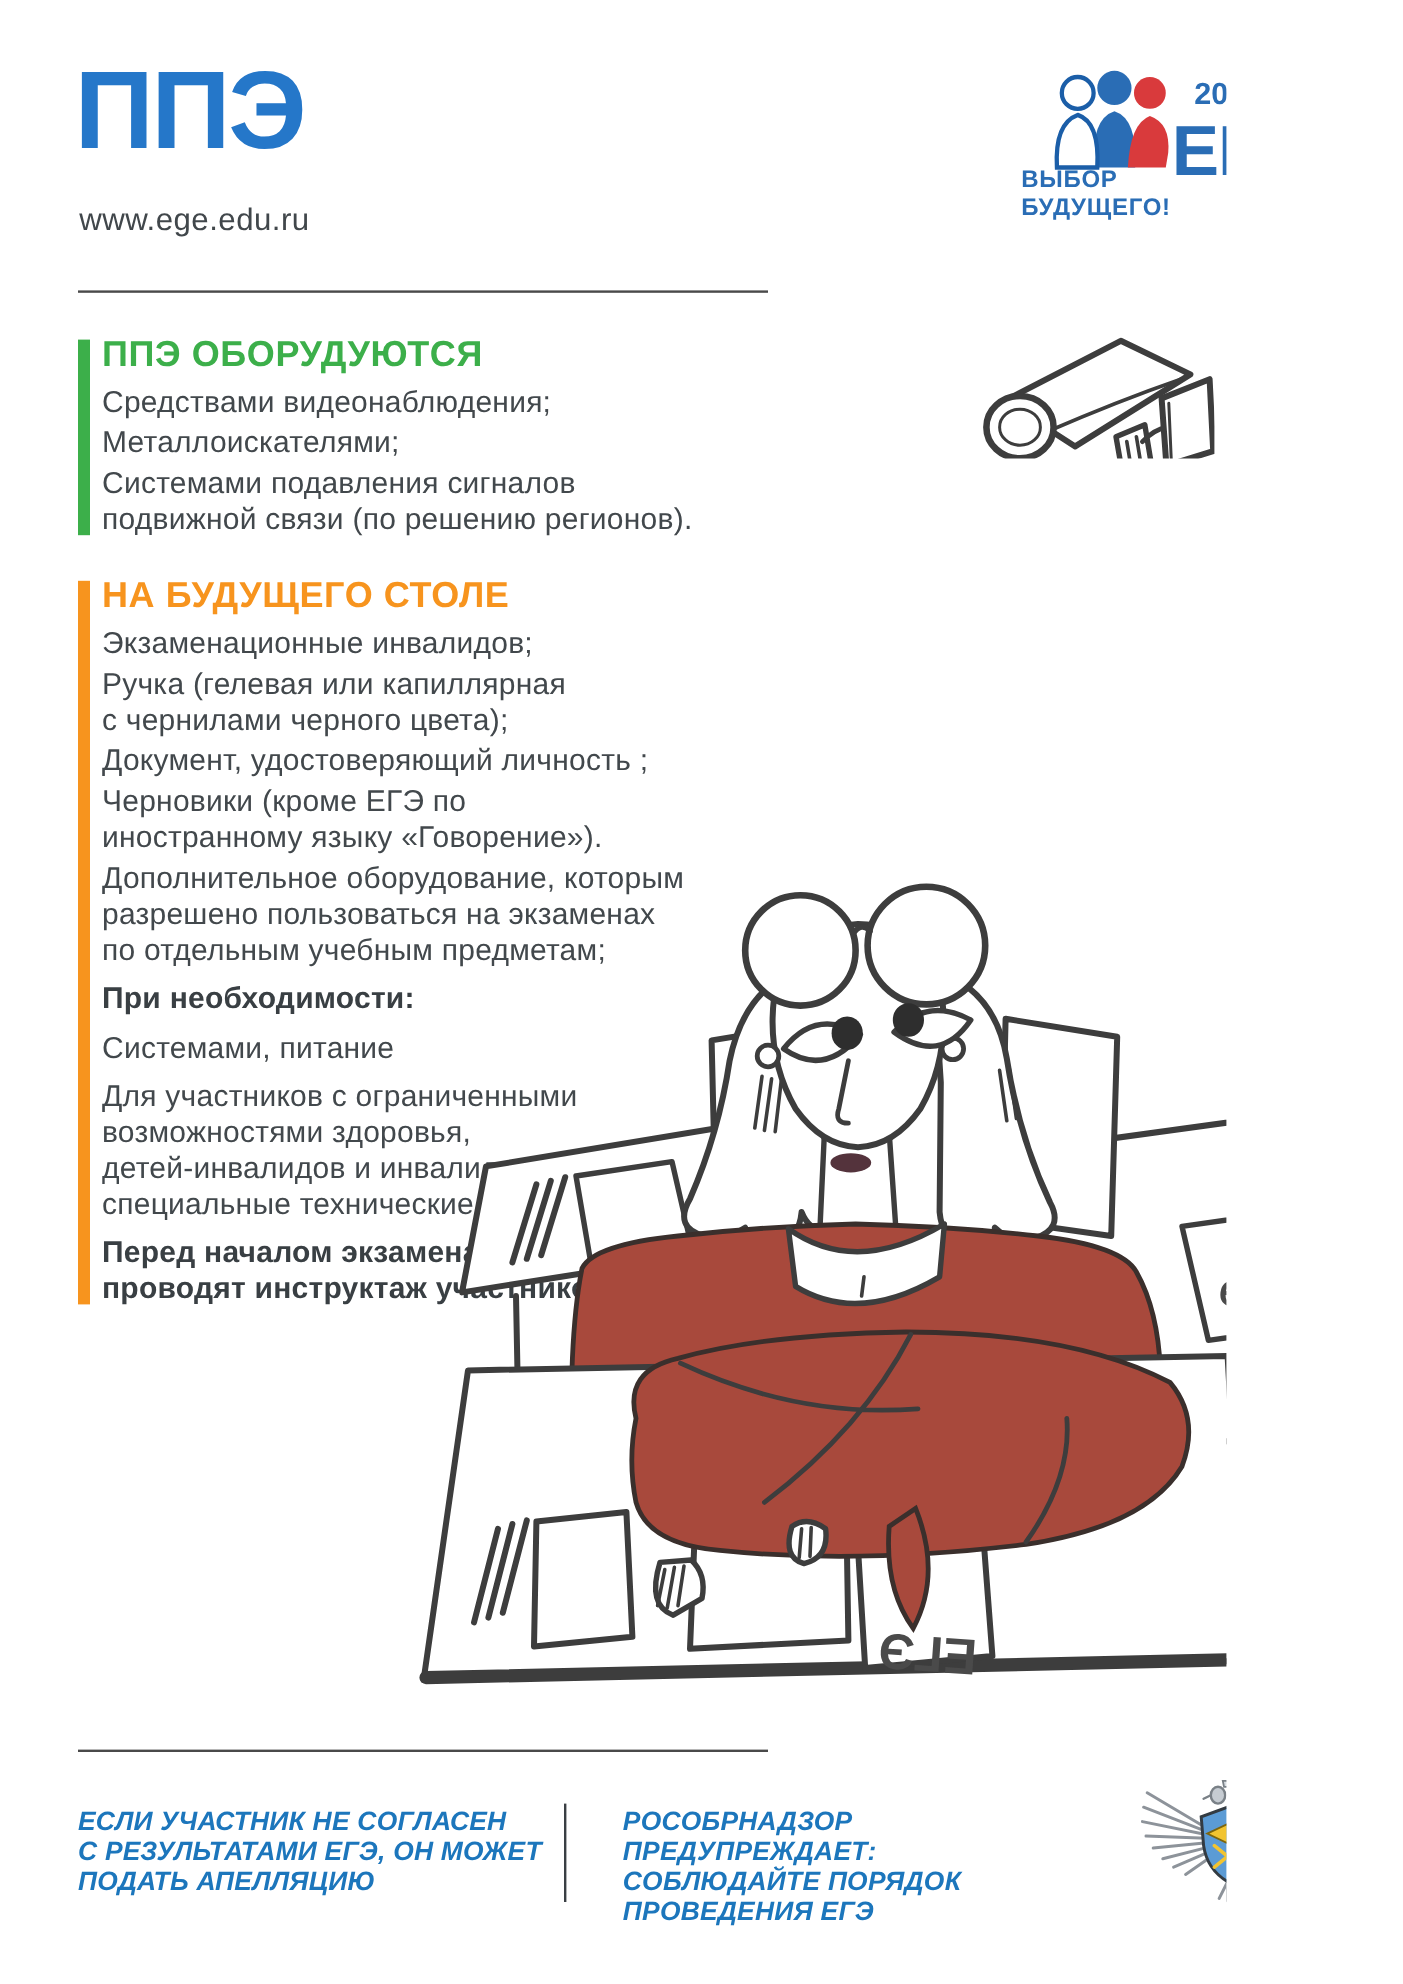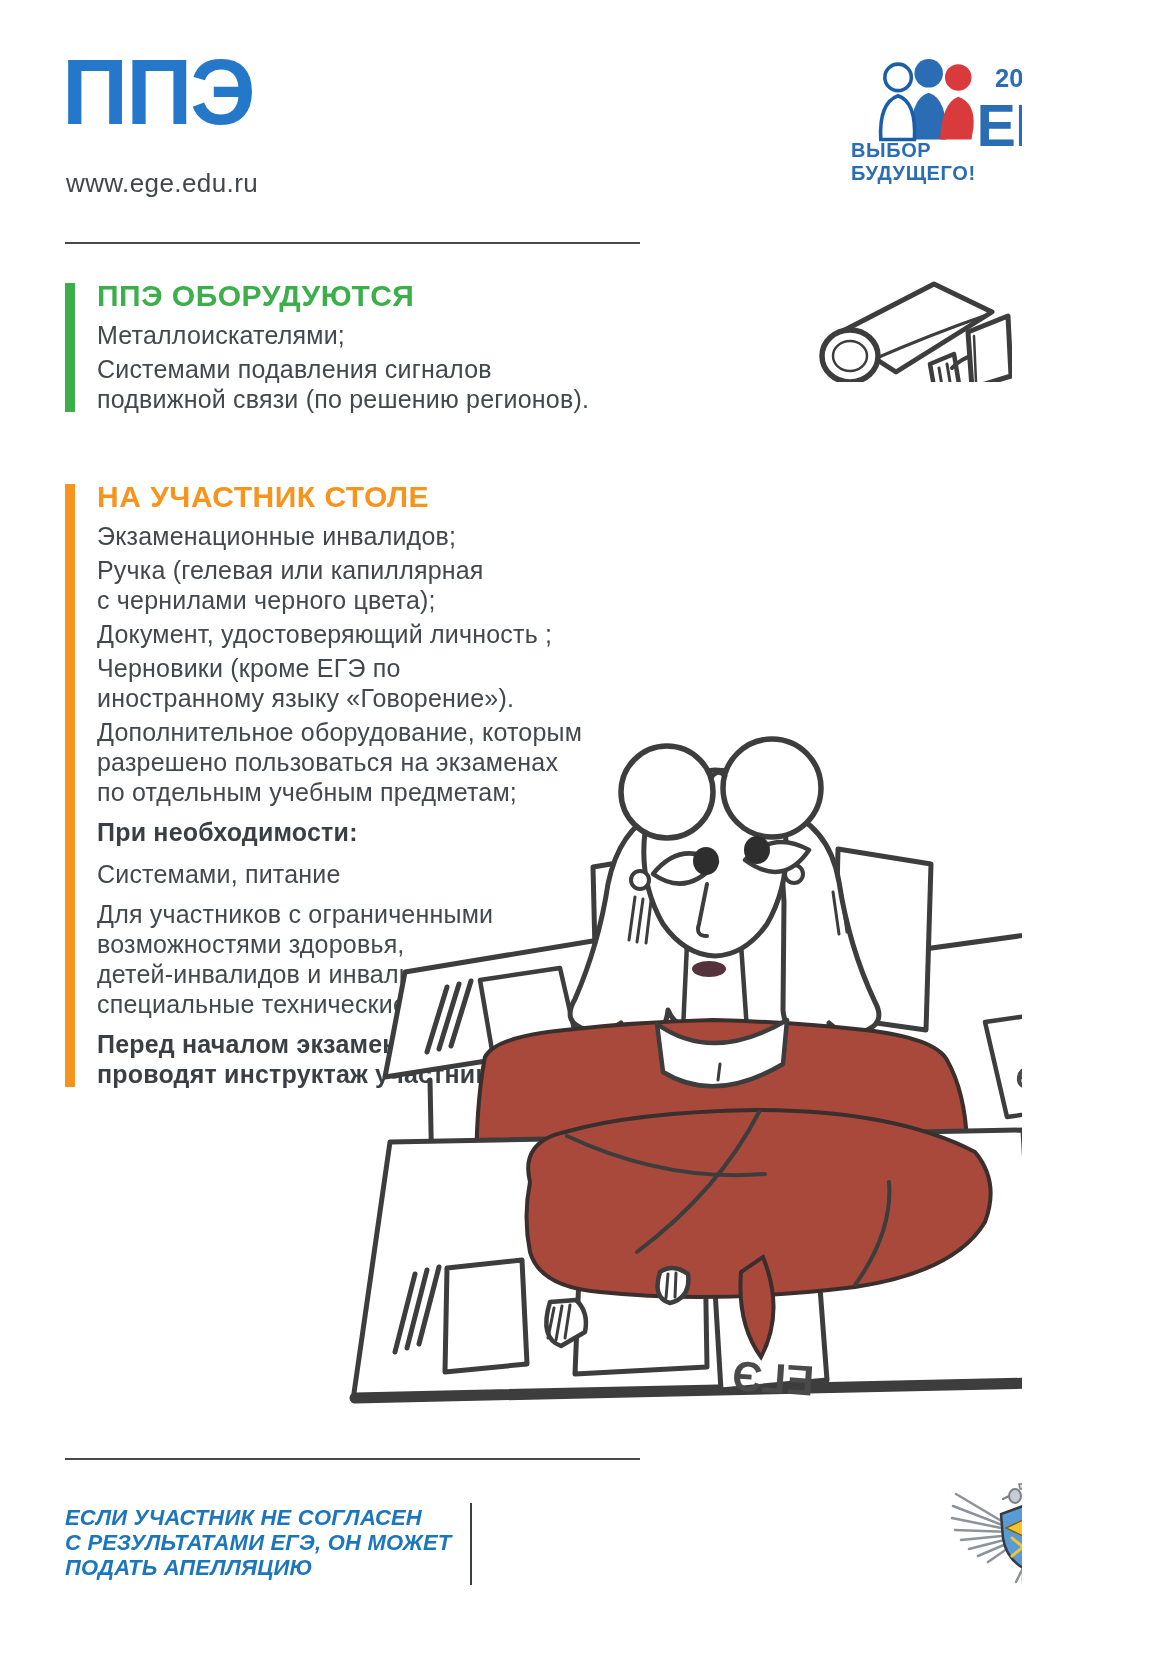--- a/index.html
+++ b/index.html
@@ -14,21 +14,21 @@
   .site-url{left:66px;top:168px;font-size:26px;color:#41474b;letter-spacing:.4px;}
   .top-rule{left:65px;top:242px;width:575px;border-top:2px solid #4a4a4a;height:0;}
 
   
   .logo-box{left:870px;top:56px;width:205px;height:106px;}
   .logo-slogan{left:851px;top:139px;width:210px;font-size:20px;font-weight:700;color:#2a6db5;letter-spacing:.6px;}
 
   
   .section{position:absolute;left:65px;width:640px;}
   .section .bar{position:absolute;left:0;top:3px;bottom:6px;width:10px;}
-  .section .content{padding-left:32px;}
+  .section .content{padding-left:20px;}
   .section h2{margin:0 0 8px 0;font-size:30px;font-weight:700;letter-spacing:.5px;line-height:32px;}
   .section p{margin:0 0 4px 0;font-size:25px;line-height:30px;color:#42484c;white-space:pre-line;letter-spacing:.2px;}
   .section p.bold{font-weight:700;color:#393f43;}
   .section p.tight{margin-bottom:12px;}
   .section p.gap-top{margin-top:10px;}
   .sec-equipment{top:280px;}
   .sec-equipment .bar{background:#3caf4a;}
   .sec-equipment h2{color:#3caf4a;}
   .sec-desk{top:481px;}
   .sec-desk .bar{background:#f7941e;}
@@ -72,20 +72,21 @@
       <text x="150" y="30" text-anchor="middle" font-size="25" font-weight="bold" fill="#2a6db5">2018</text>
       <text x="104" y="88" font-size="58" font-weight="bold" fill="#2a6db5" letter-spacing="-1">ЕГЭ</text>
     </svg>
   </div>
   <div class="abs logo-slogan">ВЫБОР БУДУЩЕГО!</div>
 
   <div class="section sec-equipment">
     <div class="bar"></div>
     <div class="content">
       <h2>ППЭ ОБОРУДУЮТСЯ</h2>
+      <p>Средствами видеонаблюдения;</p>
       <p>Металлоискателями;</p>
       <p>Системами подавления сигналов
 подвижной связи (по решению регионов).</p>
     </div>
   </div>
 
   <div class="abs camera-box">
     <svg width="200" height="110" viewBox="0 0 200 110">
       <path class="sketch-fill" stroke-width="5" d="M25,62 L122,12 L180,40 L84,100 Z"></path>
       <path class="sketch" stroke-width="3" d="M60,88 Q120,62 172,44"></path>
@@ -95,21 +96,21 @@
       <path class="sketch" stroke-width="3" d="M127,96 L131,120 M135,92 L139,116"></path>
       <path class="sketch" stroke-width="4" d="M140,96 Q150,86 160,84 L196,70"></path>
       <path class="sketch-fill" stroke-width="5" d="M156,60 L196,44 L199,104 L160,116 Z"></path>
       <path class="sketch" stroke-width="2.5" d="M162,64 L164,110"></path>
     </svg>
   </div>
 
   <div class="section sec-desk">
     <div class="bar"></div>
     <div class="content">
-      <h2>НА УЧАСТНИК СТОЛЕ</h2>
+      <h2>НА БУДУЩЕГО СТОЛЕ</h2>
       <p>Экзаменационные инвалидов;</p>
       <p>Ручка (гелевая или капиллярная
 с чернилами черного цвета);</p>
       <p>Документ, удостоверяющий личность ;</p>
       <p>Черновики (кроме ЕГЭ по
 иностранному языку «Говорение»).</p>
       <p>Дополнительное оборудование, которым
 разрешено пользоваться на экзаменах
 по отдельным учебным предметам;</p>
       <p class="bold tight gap-top">При необходимости:</p>
@@ -209,20 +210,23 @@
         <path class="sketch" stroke-width="3" d="M333,562 L331,586 M341,561 L340,585"></path>
       </g>
     </svg>
   </div>
 
   <div class="abs footer-rule"></div>
   <div class="abs footer-text footer-left">ЕСЛИ УЧАСТНИК НЕ СОГЛАСЕН
 С РЕЗУЛЬТАТАМИ ЕГЭ, ОН МОЖЕТ
 ПОДАТЬ АПЕЛЛЯЦИЮ</div>
   <div class="abs footer-divider"></div>
+  <div class="abs footer-text footer-right">РОСОБРНАДЗОР ПРЕДУПРЕЖДАЕТ:
+СОБЛЮДАЙТЕ ПОРЯДОК
+ПРОВЕДЕНИЯ ЕГЭ</div>
 
   <div class="abs emblem-box">
     <svg width="150" height="110" viewBox="0 0 150 110">
       <g stroke="#8d939a" stroke-width="2.5" stroke-linecap="round">
         <path d="M62,48 L8,16 M62,50 L5,28 M63,52 L4,40 M63,54 L7,52 M64,57 L13,62 M64,60 L21,71 M65,63 L30,78 M66,66 L40,84"></path>
         <path d="M88,48 L142,16 M88,50 L145,28 M87,52 L146,40 M87,54 L143,52 M86,57 L137,62 M86,60 L129,71 M85,63 L120,78 M84,66 L110,84"></path>
       </g>
       <g>
         <ellipse cx="67" cy="18" rx="6" ry="7" fill="#c6ccd2" stroke="#7a8187" stroke-width="2"></ellipse>
         <ellipse cx="83" cy="18" rx="6" ry="7" fill="#c6ccd2" stroke="#7a8187" stroke-width="2"></ellipse>

